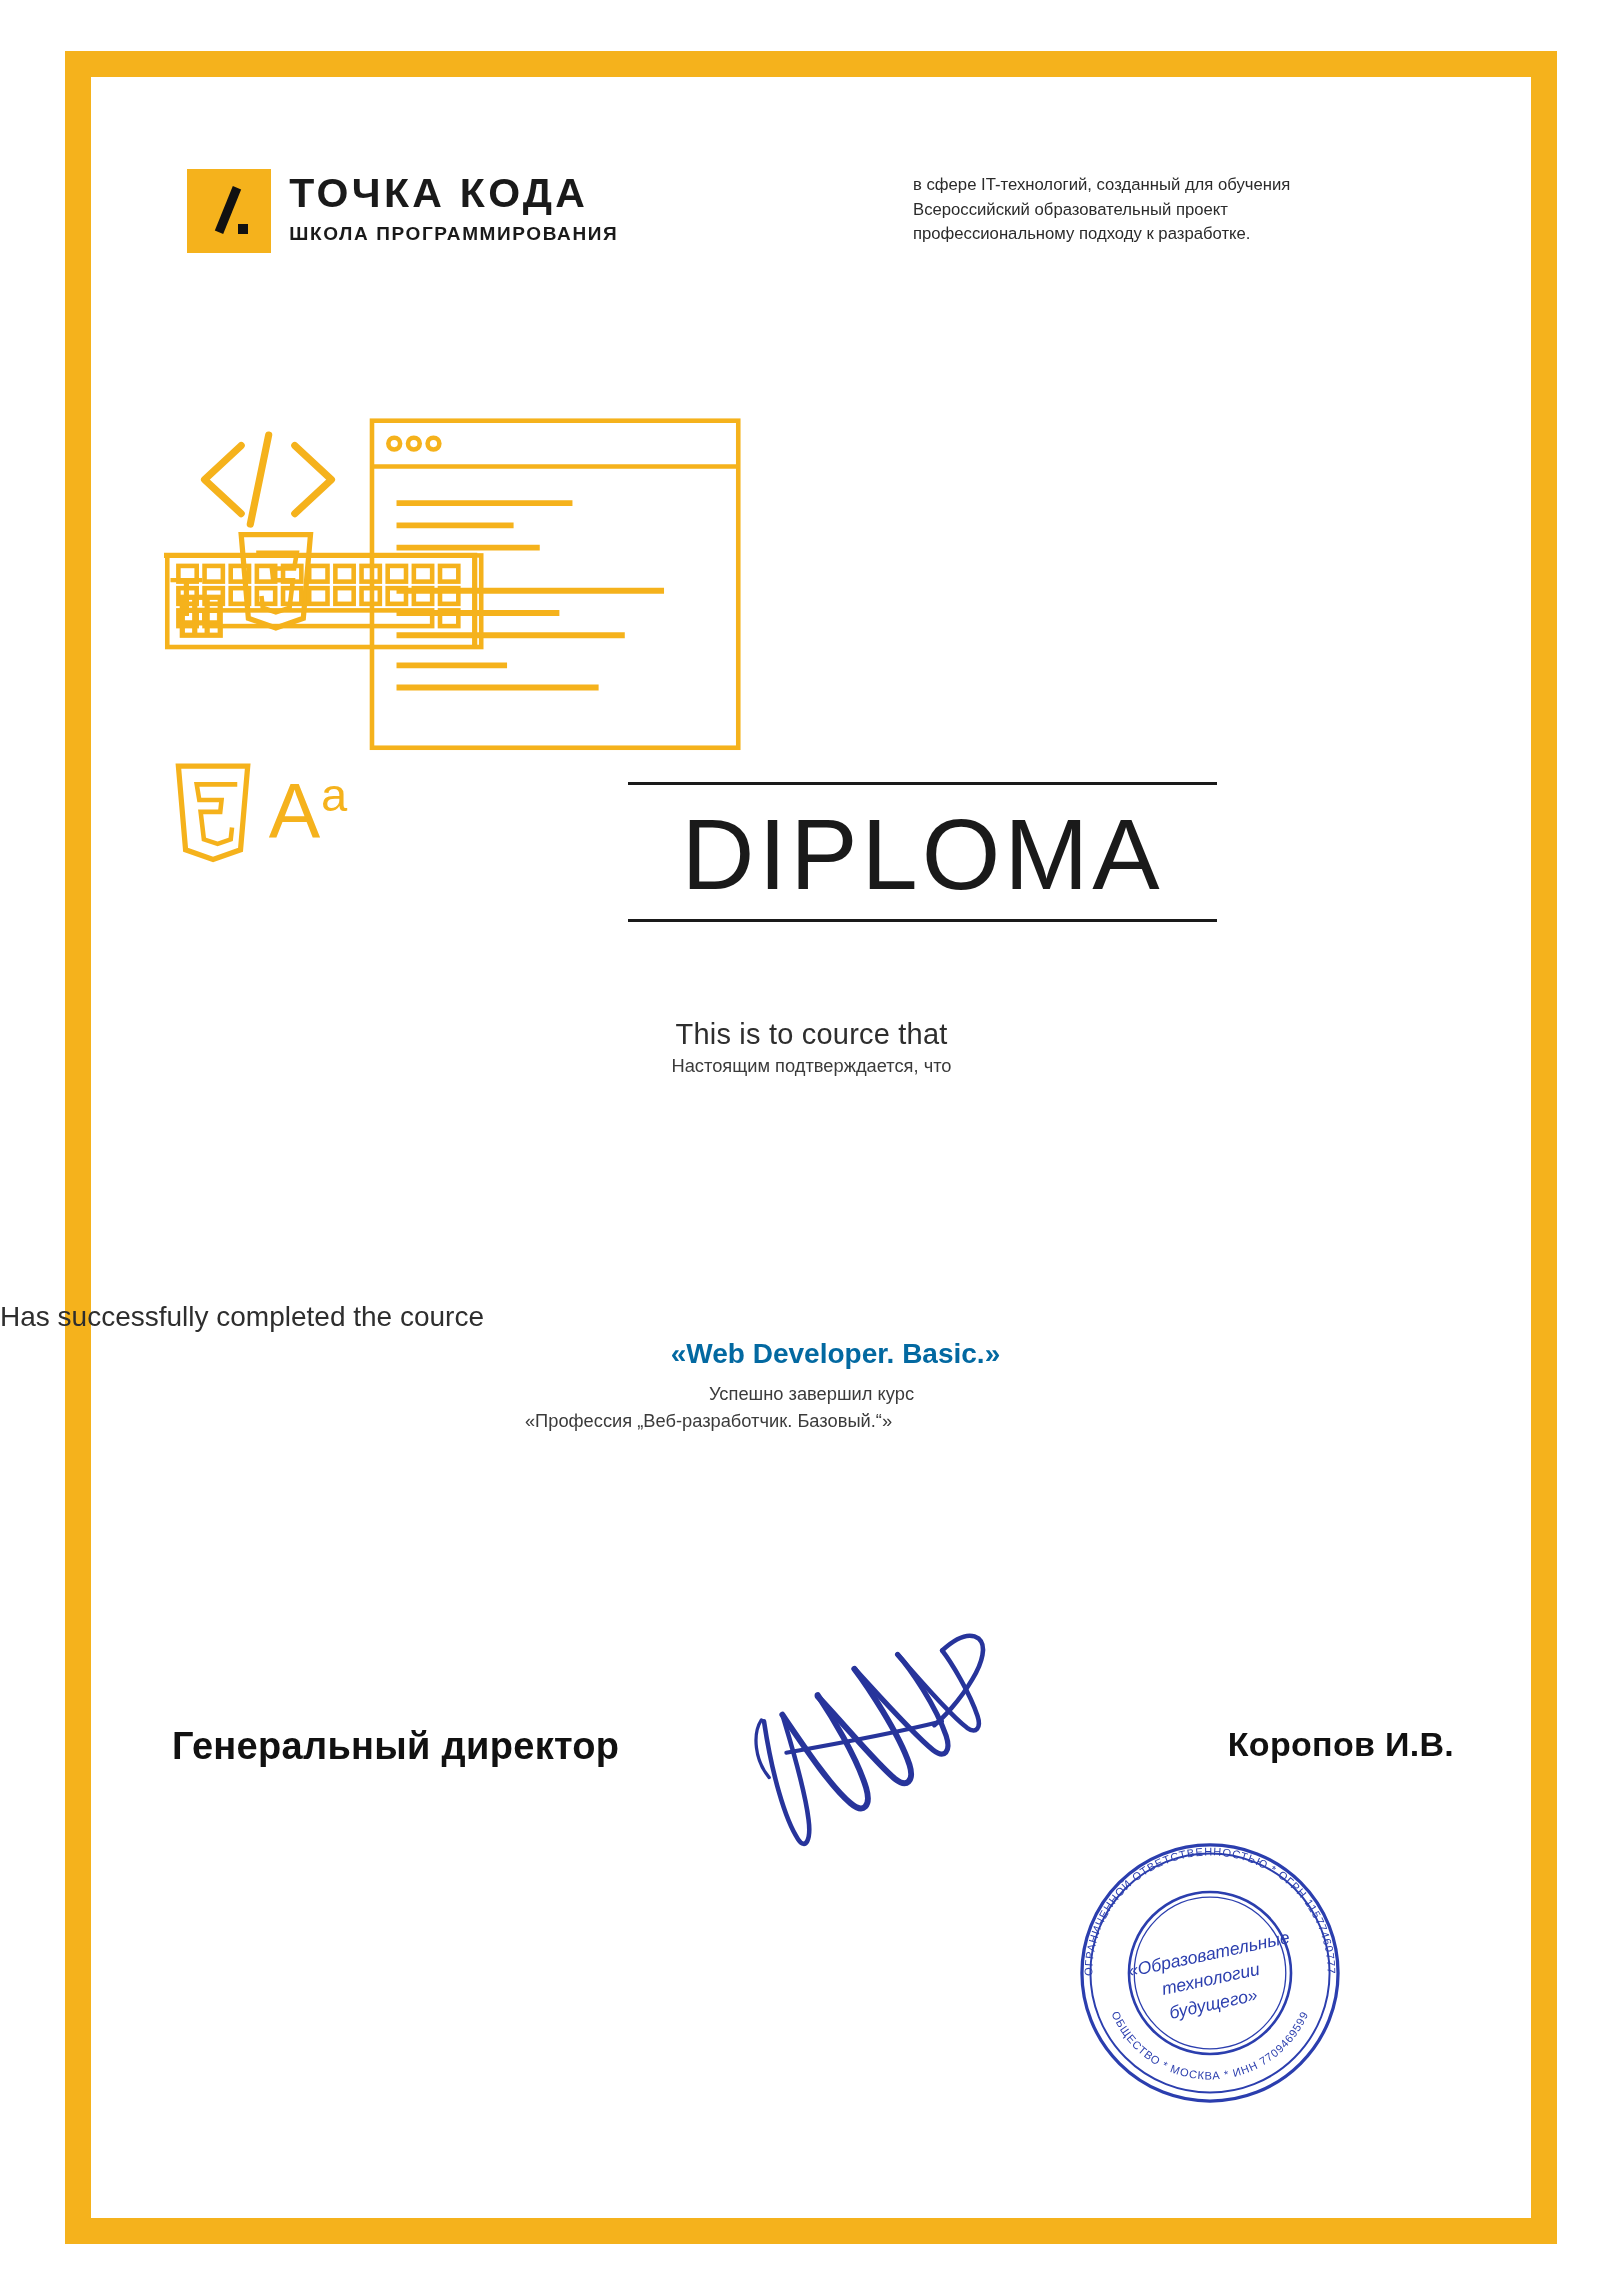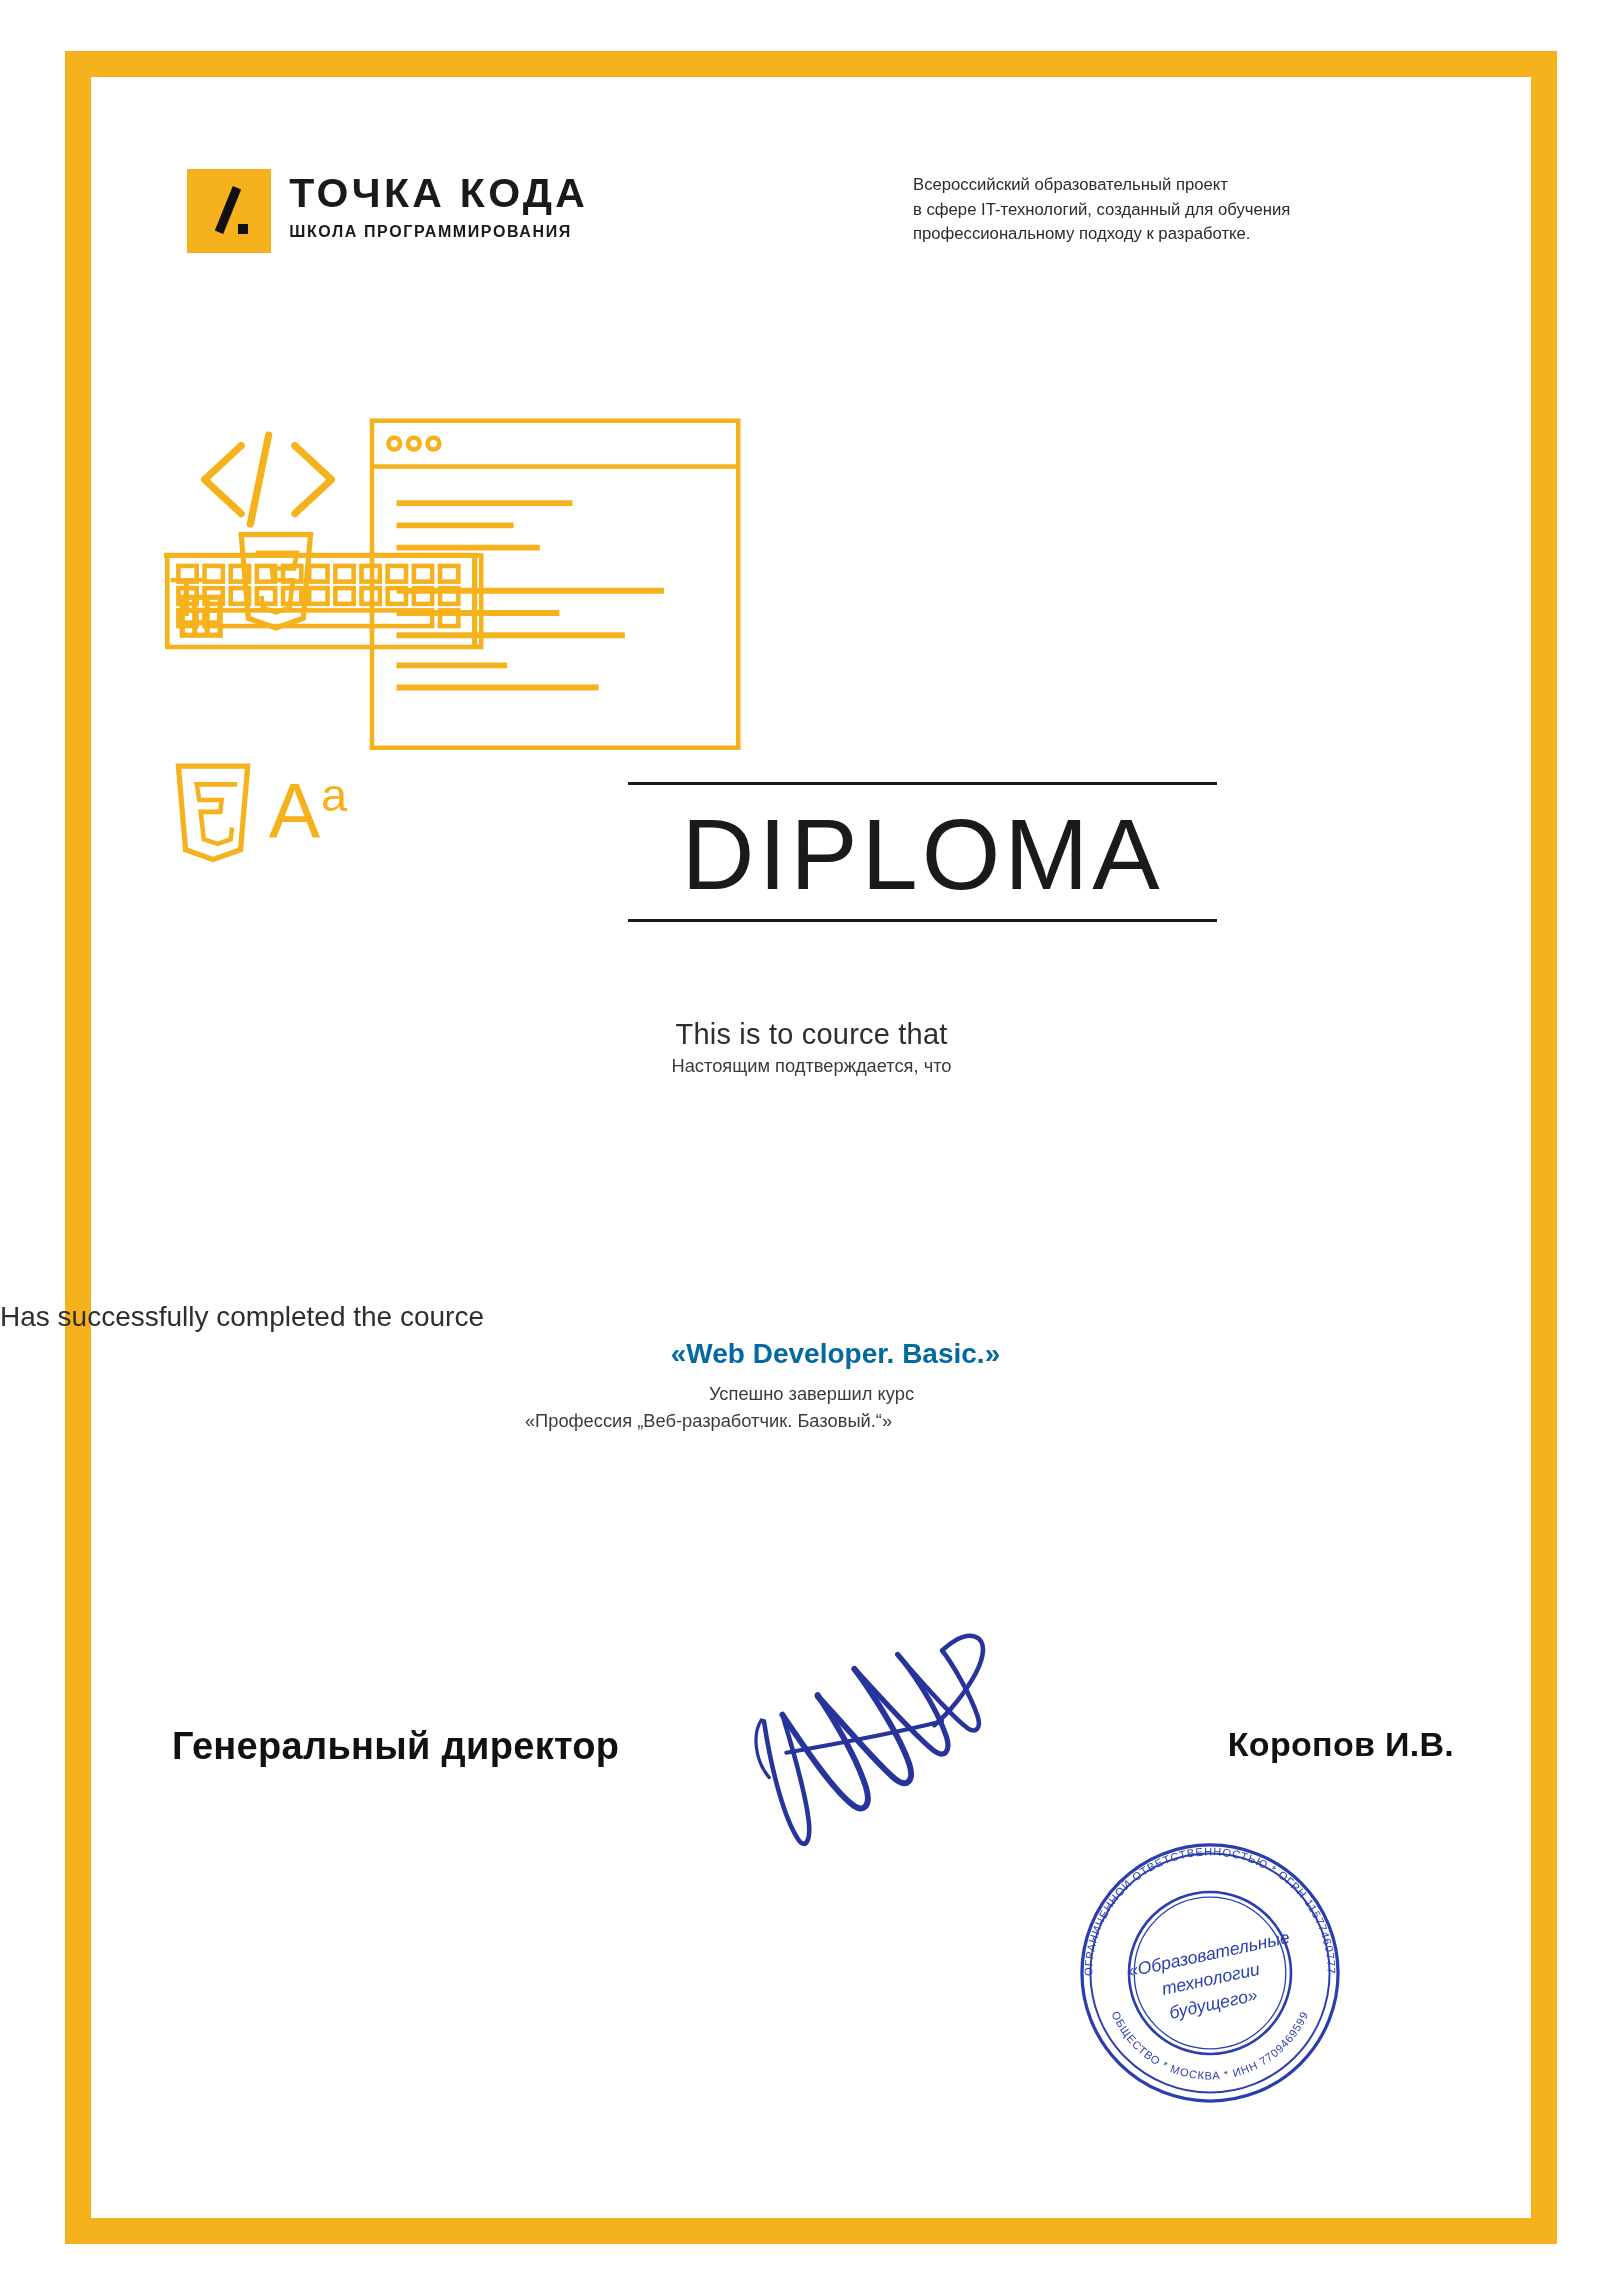--- a/index.html
+++ b/index.html
@@ -81,21 +81,21 @@
   .logo-title {
     font-size: 41px;
     font-weight: bold;
     letter-spacing: 3.3px;
     color: #1a1a1a;
     line-height: 1;
     white-space: nowrap;
   }
   .logo-sub {
     margin-top: 9.2px;
-    font-size: 16px;
+    font-size: 19px;
     font-weight: bold;
     letter-spacing: 1.6px;
     color: #1a1a1a;
     white-space: nowrap;
   }
 
   .header-desc {
     position: absolute;
     left: 726px;
     top: 3.9px;
@@ -253,22 +253,22 @@
       <div class="logo-mark">
         <div class="slash"></div>
         <div class="dot"></div>
       </div>
       <div class="logo-text">
         <div class="logo-title">ТОЧКА КОДА</div>
         <div class="logo-sub">ШКОЛА ПРОГРАММИРОВАНИЯ</div>
       </div>
     </div>
     <div class="header-desc">
+      <div>в сфере IT-технологий, созданный для обучения</div>
       <div>Всероссийский образовательный проект</div>
-      <div>в сфере IT-технологий, созданный для обучения</div>
       <div>профессиональному подходу к разработке.</div>
     </div>
   </div>
 
   <div class="illus">
     <svg width="726" height="622" viewBox="0 0 1110 950" fill="none" xmlns="http://www.w3.org/2000/svg">
 
       <g stroke="#F5B21C" stroke-width="7" fill="none">
         <rect x="318" y="22" width="560" height="500"></rect>
         <line x1="318" y1="92" x2="878" y2="92"></line>

